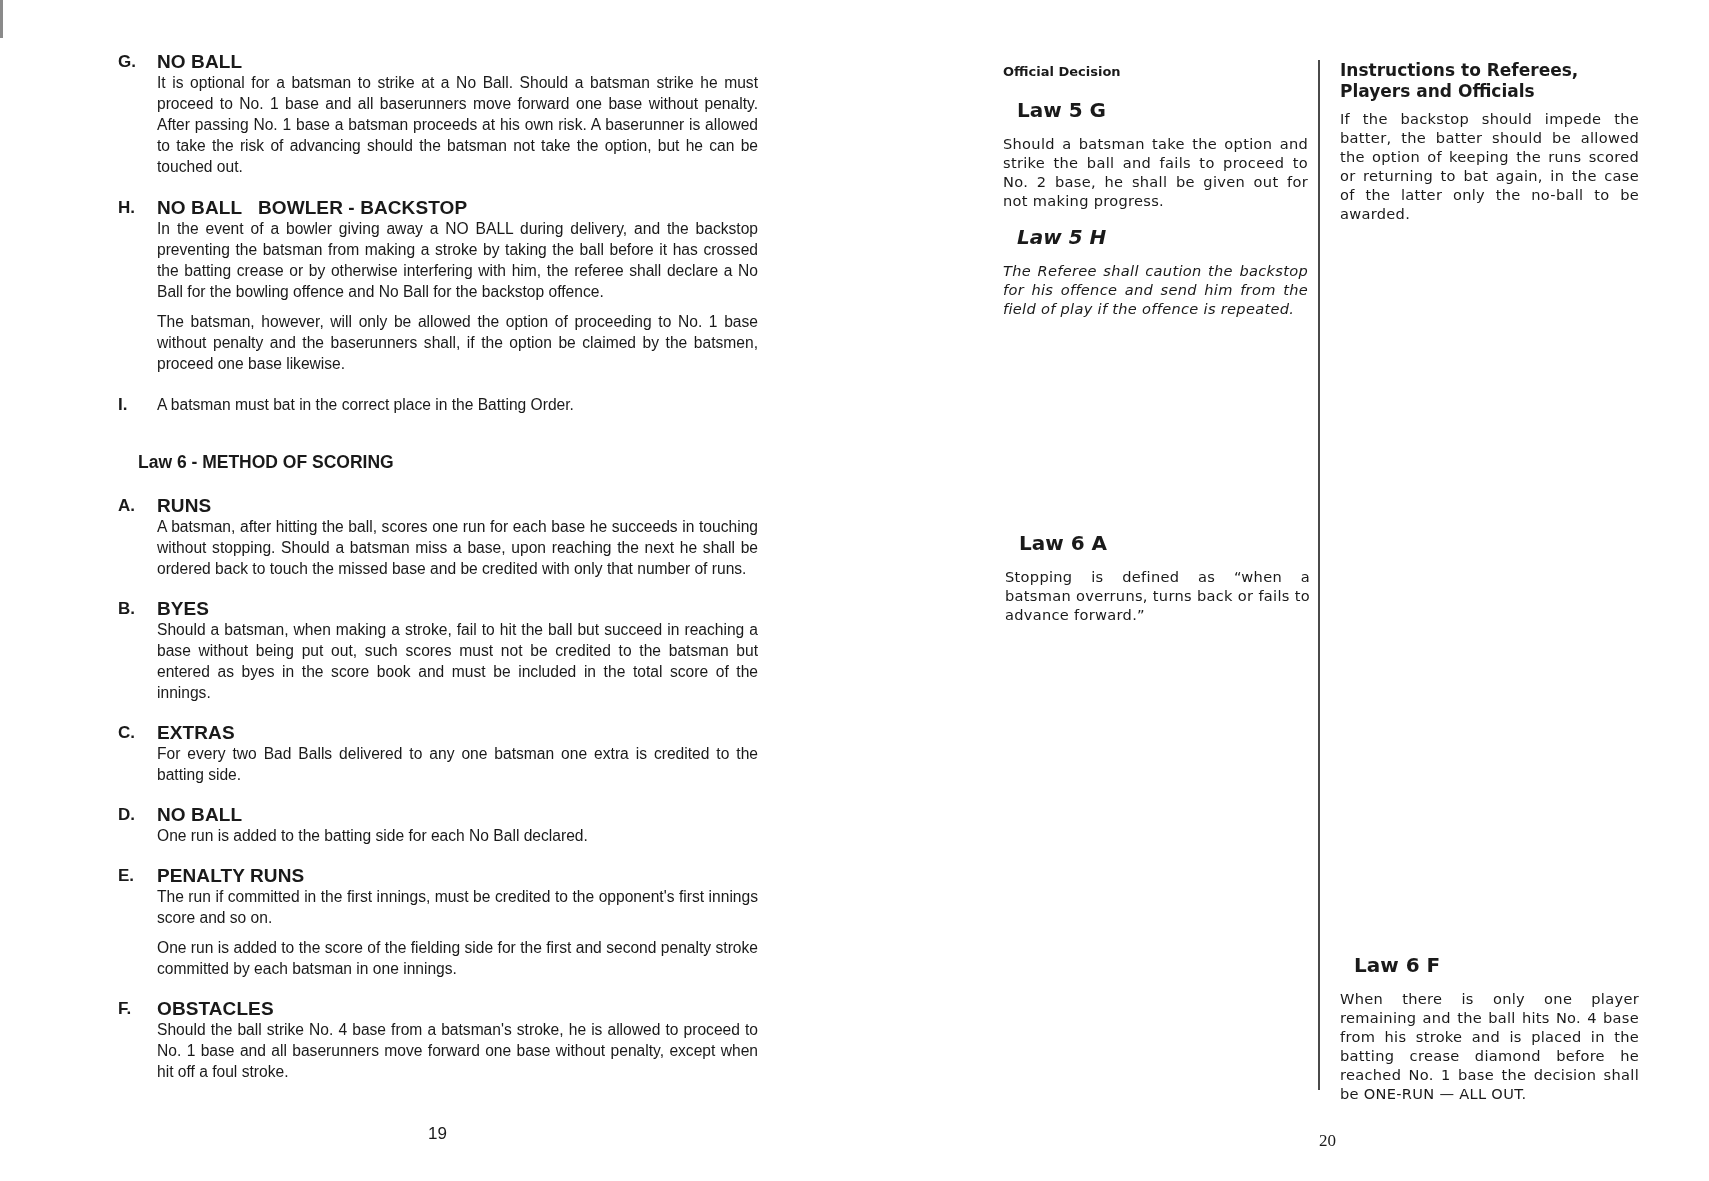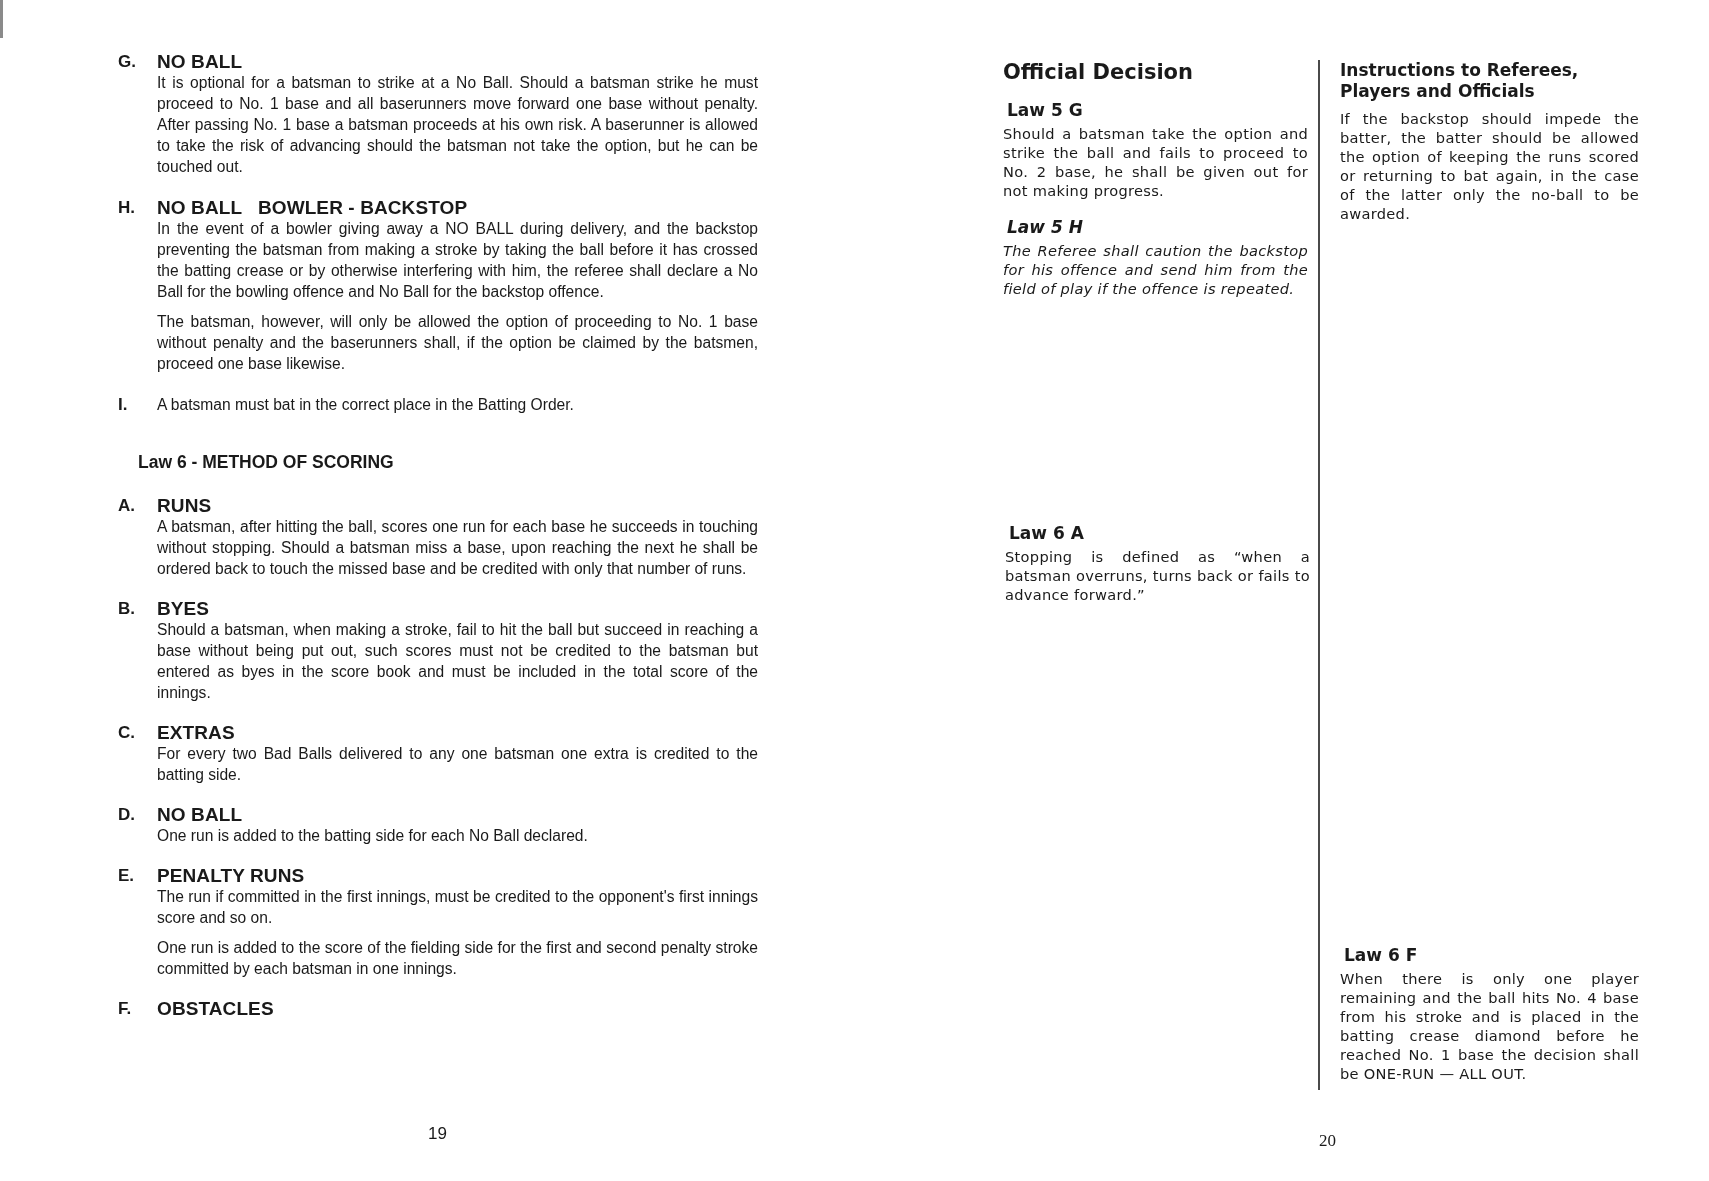--- a/index.html
+++ b/index.html
@@ -18,22 +18,22 @@
     font-size:15.6px; line-height:21px; text-align:justify; margin:0;
   }
   .body + .body { margin-top:9px; }
   .law-title {
     text-align:left; font-weight:bold; font-size:17.5px; line-height:20px;
     padding-left:0;
   }
   .mid-col { left:1003px; top:62px; width:305px; }
   .right-col { left:1340px; top:60px; width:299px; }
   .sans-wide { font-family:"DejaVu Sans", "Liberation Sans", sans-serif; }
-  .od-title { font-weight:bold; font-size:21px; line-height:20px; margin:0; }
-  .law-head { font-weight:bold; font-size:17px; line-height:19px; margin:4px; }
+  .od-title { font-weight:bold; font-size:13px; line-height:20px; margin:0; }
+  .law-head { font-weight:bold; font-size:20px; line-height:19px; margin:14px; }
   .side-body { font-size:14.6px; line-height:19px; text-align:justify; margin:0; letter-spacing:0.3px; }
   .instr-title { font-weight:bold; font-size:17px; line-height:21px; margin:0; }
   .divider { position:absolute; left:1318px; top:60px; width:2px; height:1030px; background:#4a4a4a; }
   .page-num { position:absolute; font-size:17px; line-height:18px; }
 </style>
 </head>
 <body>
 
 <div class="scan-edge"></div>
 
@@ -86,20 +86,21 @@
   <div class="sec" style="margin-top:20px;">
     <span class="sec-label">E.</span>
     <div class="sec-title">PENALTY RUNS</div>
     <p class="body" style="margin-top:0;">The run if committed in the first innings, must be credited to the opponent's first innings score and so on.</p>
     <p class="body">One run is added to the score of the fielding side for the first and second penalty stroke committed by each batsman in one innings.</p>
   </div>
 
   <div class="sec" style="margin-top:20px;">
     <span class="sec-label">F.</span>
     <div class="sec-title">OBSTACLES</div>
+    <p class="body">Should the ball strike No. 4 base from a batsman's stroke, he is allowed to proceed to No. 1 base and all baserunners move forward one base without penalty, except when hit off a foul stroke.</p>
   </div>
 </div>
 
 <div class="page-num" style="left:428px; top:1125px;">19</div>
 
 <div class="col mid-col sans-wide">
   <p class="od-title">Official Decision</p>
 
   <div style="margin-top:19px;">
     <p class="law-head">Law 5 G</p>

